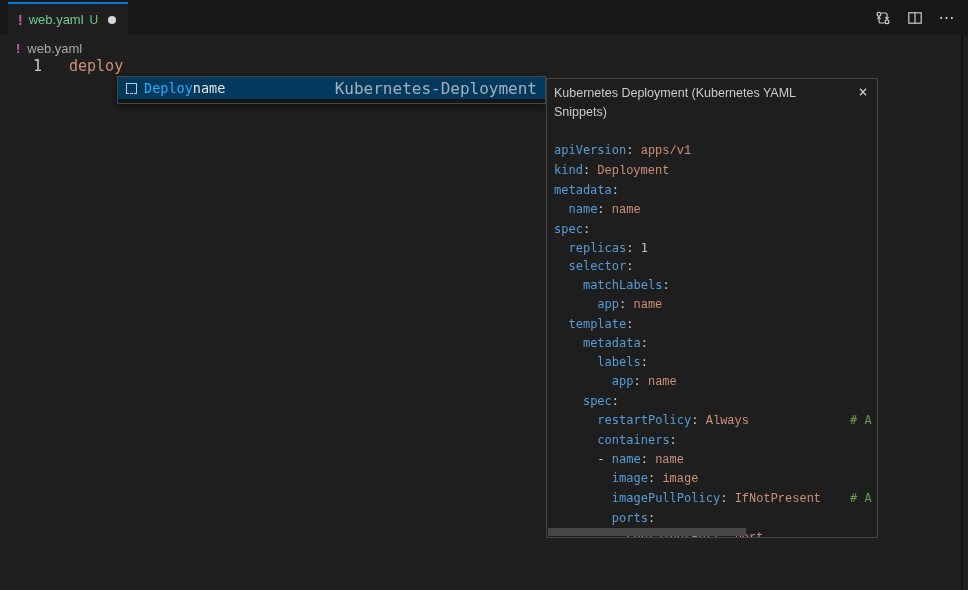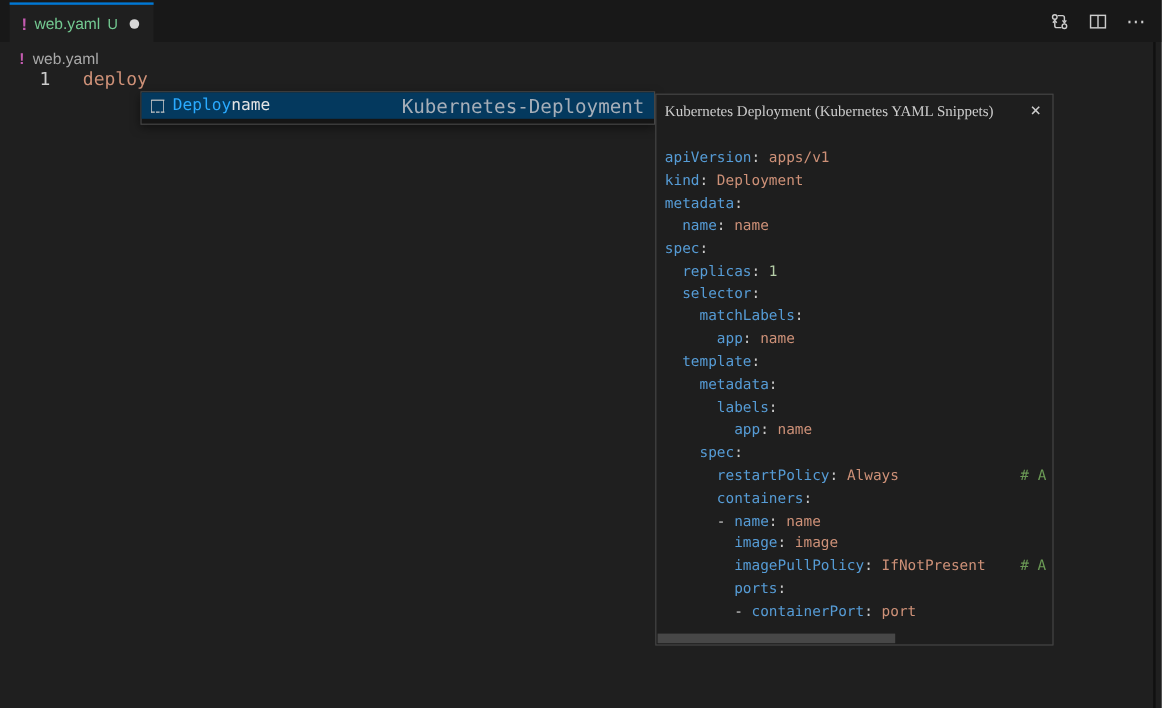--- a/index.html
+++ b/index.html
@@ -48,33 +48,33 @@
   .suggest-label { font-size:13.5px; white-space:pre; }
   .suggest-label .match { color:var(--match); }
   .suggest-label .rest { color:#e4e4e4; }
   .suggest-detail { margin-left:auto; font-size:16px; color:#a6aeb8; white-space:pre; }
   
   .docs-panel {
     position:absolute; left:546px; top:78px; width:332px; height:460px; box-sizing:border-box;
     background:#1e1e1e; border:1px solid var(--wborder); overflow:hidden;
   }
   .docs-header {
-    margin:5px 26px 0 7px; font-family:Liberation Serif, serif; font-size:12.5px;
+    margin:5px 26px 0 7px; font-family:Liberation Sans, sans-serif; font-size:12.5px;
     line-height:19px; color:#cccccc; word-wrap:break-word;
   }
   .docs-close {
     position:absolute; top:5px; right:6px; width:16px; height:16px; line-height:16px; text-align:center;
     color:#cccccc; font-size:15px; cursor:pointer; font-family:"DejaVu Sans Mono", monospace;
   }
   .docs-code {
     margin-top:19px; padding-left:7px; font-family:"DejaVu Sans Mono", monospace;
     font-size:12px; line-height:18.9px; white-space:pre; overflow:hidden;
   }
   .tk-key { color:var(--key); }
-  .tk-str { color:var(--str); }
+  .tk-str { color:var(--str);font-family:Liberation Mono, monospace; }
   .tk-num { color:var(--num); }
   .tk-com { color:var(--com); }
   .tk-pln { color:var(--pln); }
   .docs-hscroll {
     position:absolute; left:1px; bottom:1px; width:198px; height:8px;
     background:#474747; cursor:pointer;
   }
   
   .right-rule { position:absolute; left:961px; top:35px; width:2px; height:555px; background:#101010; }
 </style>

